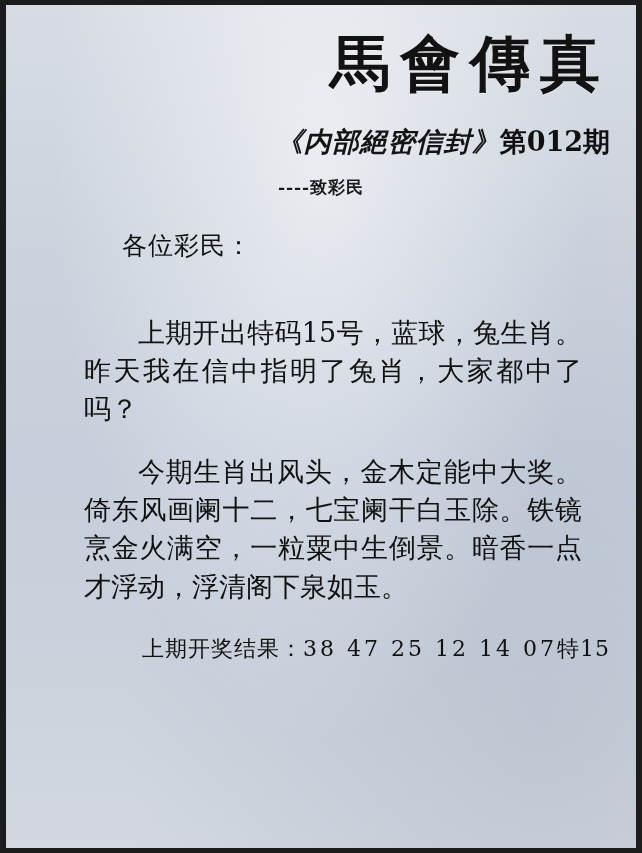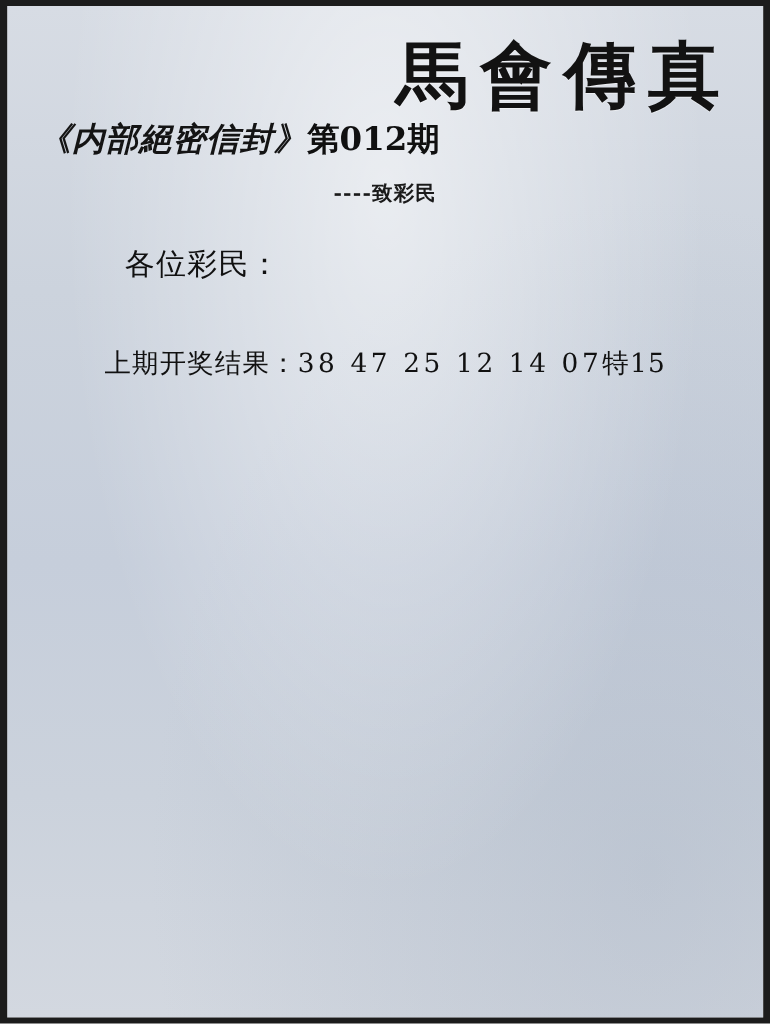--- a/index.html
+++ b/index.html
@@ -46,22 +46,22 @@
     font-size: 60px;
     font-weight: bold;
     letter-spacing: 10px;
     color: #121212;
     margin-top: 26px;
     line-height: 1.08;
     text-shadow: 0 1px 0 rgba(255,255,255,0.45);
   }
 
   .subtitle-row {
-    text-align: left;
-    margin-top: 2px;
+    text-align: right;
+    margin-top: 28px;
     white-space: nowrap;
   }
   .subtitle-main {
     font-size: 27px;
     font-style: italic;
     font-weight: bold;
     color: #141414;
     letter-spacing: 1px;
   }
   .subtitle-issue {
@@ -75,21 +75,21 @@
     text-align: center;
     margin-top: 16px;
     font-size: 17px;
     font-weight: bold;
     color: #1a1a1a;
     letter-spacing: 1px;
   }
 
   .salutation {
     margin-top: 30px;
-    margin-left: 72px;
+    margin-left: 90px;
     font-size: 25px;
     color: #111;
     letter-spacing: 1px;
   }
 
   .body-block {
     margin-top: 52px;
     padding: 0 28px 0 52px;
     font-size: 27px;
     line-height: 1.42;
@@ -121,21 +121,21 @@
     margin-top: 20px;
     text-align: center;
     font-size: 42px;
     font-weight: bold;
     color: #111;
     letter-spacing: 10px;
   }
 
   .footer {
     margin-top: 28px;
-    text-align: center;
+    text-align: right;
     font-size: 22px;
     color: #111;
     letter-spacing: 1px;
     white-space: nowrap;
   }
   .footer .nums {
     letter-spacing: 3px;
   }
 </style>
 </head>
@@ -148,20 +148,22 @@
 
     <div class="subtitle-row">
       <span class="subtitle-main">《内部絕密信封》</span><span class="subtitle-issue">第012期</span>
     </div>
 
     <div class="dedication">----致彩民</div>
 
     <div class="salutation">各位彩民：</div>
 
     <div class="body-block">
+      <p class="para first">上期开出特码15号，蓝球，兔生肖。昨天我在信中指明了兔肖，大家都中了吗？</p>
+      <p class="para second">今期生肖出风头，金木定能中大奖。倚东风画阑十二，七宝阑干白玉除。铁镜烹金火满空，一粒粟中生倒景。暗香一点才浮动，浮清阁下泉如玉。</p>
     </div>
 
 
 
     <div class="footer">
       <span>上期开奖结果：</span><span class="nums">38 47 25 12 14 07</span><span>特</span><span>15</span>
     </div>
 
   </div>
 </div>

